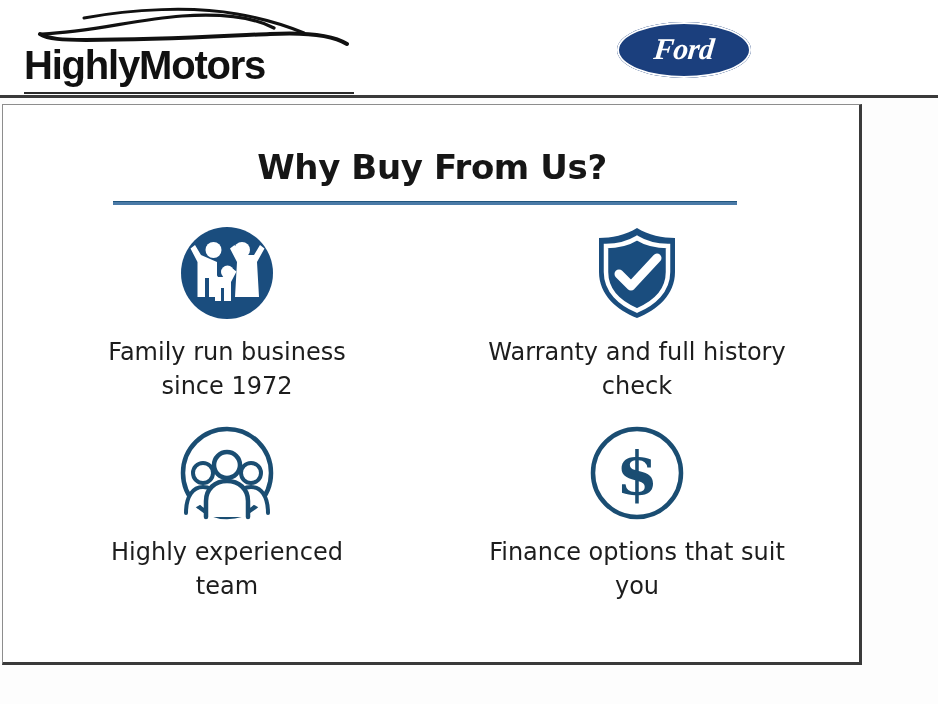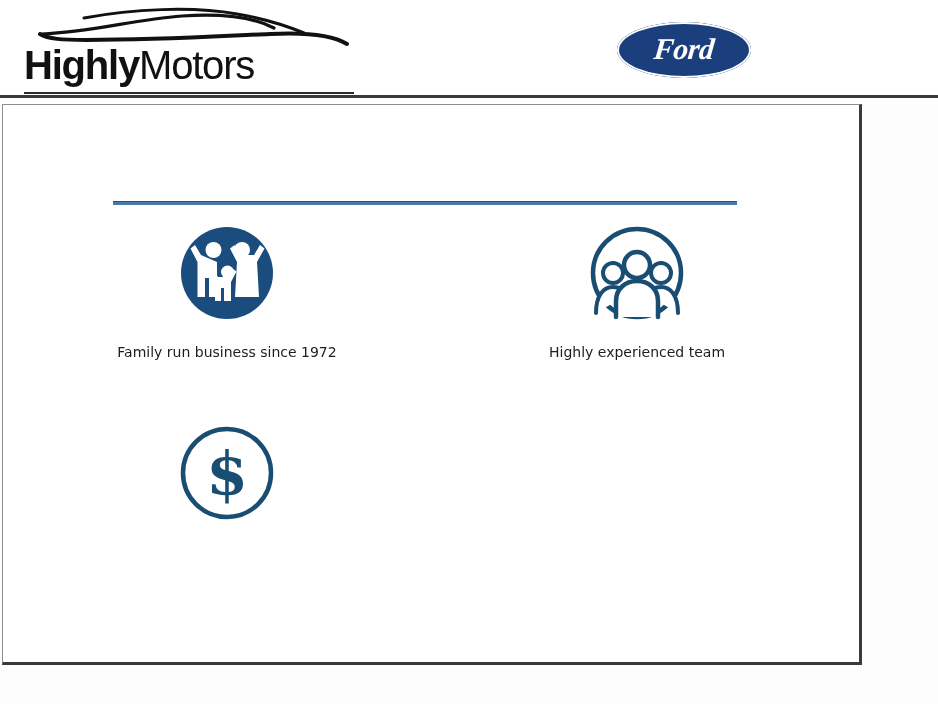--- a/index.html
+++ b/index.html
@@ -49,21 +49,21 @@
     font-size: 40px;
     line-height: 46px;
     letter-spacing: -1.2px;
     color: #111111;
     white-space: nowrap;
   }
   .brand-wordmark .wm-bold {
     font-weight: bold;
   }
   .brand-wordmark .wm-light {
-    font-weight: normal;
+    font-weight: bold;
   }
   .brand-underline {
     position: absolute;
     left: 2px;
     top: 86px;
     width: 330px;
     height: 2px;
     background: #2b2b2b;
   }
 
@@ -182,21 +182,21 @@
   }
   .feature-icon {
     width: 96px;
     height: 96px;
     display: block;
   }
   .feature-label {
     margin-top: 14px;
     width: 290px;
     text-align: center;
-    font-size: 14px;
+    font-size: 24px;
     line-height: 34px;
     color: #1d1d1d;
     font-family: "DejaVu Sans", sans-serif;
   }
   .feature-2 .feature-label,
   .feature-4 .feature-label { width: 300px; }
 </style>
 </head>
 <body>
 
@@ -218,40 +218,49 @@
     <div class="ford-oval">
       <span class="ford-text">Ford</span>
     </div>
   </div>
 
 
 </div>
 
 <div class="panel">
 
+  <div class="panel-title">Why Buy From Us?</div>
   <div class="title-rule"></div>
 
   <div class="features">
 
     <div class="feature feature-1">
       <svg class="feature-icon" viewBox="0 0 96 96">
         <circle cx="48" cy="48" r="46" fill="#1a4d7e"></circle>
 
         <circle cx="34.5" cy="25" r="8" fill="#ffffff"></circle>
         <path d="M22 30 L16 20 L11.5 23.5 L18.5 37 L18.5 72 L26 72 L26 53 L30 53 L30 72 L38 72 L38 37 Z" fill="#ffffff"></path>
 
         <circle cx="63" cy="25" r="8" fill="#ffffff"></circle>
         <path d="M75 30 L81 20 L85.5 23.5 L78 37 L80 72 L56 72 L58 37 L51 23.5 L55.5 20 L61 30 Z" fill="#ffffff"></path>
 
         <circle cx="48.5" cy="47" r="6.5" fill="#ffffff"></circle>
         <path d="M39 52 L34 44 L30.5 46.5 L36 57 L36 76 L42 76 L42 63 L45 63 L45 76 L52 76 L52 57 L57.5 46.5 L54 44 L49 52 Z" fill="#ffffff"></path>
       </svg>
       <div class="feature-label">Family run business since 1972</div>
     </div>
 
+    <div class="feature feature-2">
+      <svg class="feature-icon" viewBox="0 0 96 96">
+        <path d="M48 3 C37 10 22 13 10 13 L10 47 C10 70 28 85 48 93 C68 85 86 70 86 47 L86 13 C74 13 59 10 48 3 Z" fill="#1a4d7e"></path>
+        <path d="M48 13 C39 18.5 27 21 17 21 L17 47 C17 66 31.5 78.5 48 85.5 C64.5 78.5 79 66 79 47 L79 21 C69 21 57 18.5 48 13 Z" fill="none" stroke="#ffffff" stroke-width="4.5"></path>
+        <path d="M30 49 L42 61 L68 33" fill="none" stroke="#ffffff" stroke-width="9" stroke-linecap="round" stroke-linejoin="round"></path>
+      </svg>
+      <div class="feature-label">Warranty and full history check</div>
+    </div>
 
     <div class="feature feature-3">
       <svg class="feature-icon" viewBox="0 0 96 96">
         <circle cx="48" cy="48" r="44" fill="none" stroke="#1a4d72" stroke-width="4.5"></circle>
 
         <circle cx="24" cy="48" r="10" fill="#ffffff" stroke="#1a4d72" stroke-width="4"></circle>
         <path d="M7 88 C7 71 14 62 24 62 C30 62 35 65 38 70" fill="#ffffff" stroke="#1a4d72" stroke-width="4" stroke-linecap="round"></path>
 
         <circle cx="72" cy="48" r="10" fill="#ffffff" stroke="#1a4d72" stroke-width="4"></circle>
         <path d="M89 88 C89 71 82 62 72 62 C66 62 61 65 58 70" fill="#ffffff" stroke="#1a4d72" stroke-width="4" stroke-linecap="round"></path>
@@ -260,16 +269,17 @@
         <path d="M27 92 L27 76 C27 64 36 56 48 56 C60 56 69 64 69 76 L69 92" fill="#ffffff" stroke="#1a4d72" stroke-width="4.5" stroke-linecap="round"></path>
       </svg>
       <div class="feature-label">Highly experienced team</div>
     </div>
 
     <div class="feature feature-4">
       <svg class="feature-icon" viewBox="0 0 96 96">
         <circle cx="48" cy="48" r="44" fill="none" stroke="#1a4d72" stroke-width="4.5"></circle>
         <text x="48" y="70" text-anchor="middle" font-family="DejaVu Serif, serif" font-size="60" font-weight="bold" fill="#1a4d72">$</text>
       </svg>
+      <div class="feature-label">Finance options that suit you</div>
     </div>
 
   </div>
 </div>
 
 </body></html>

